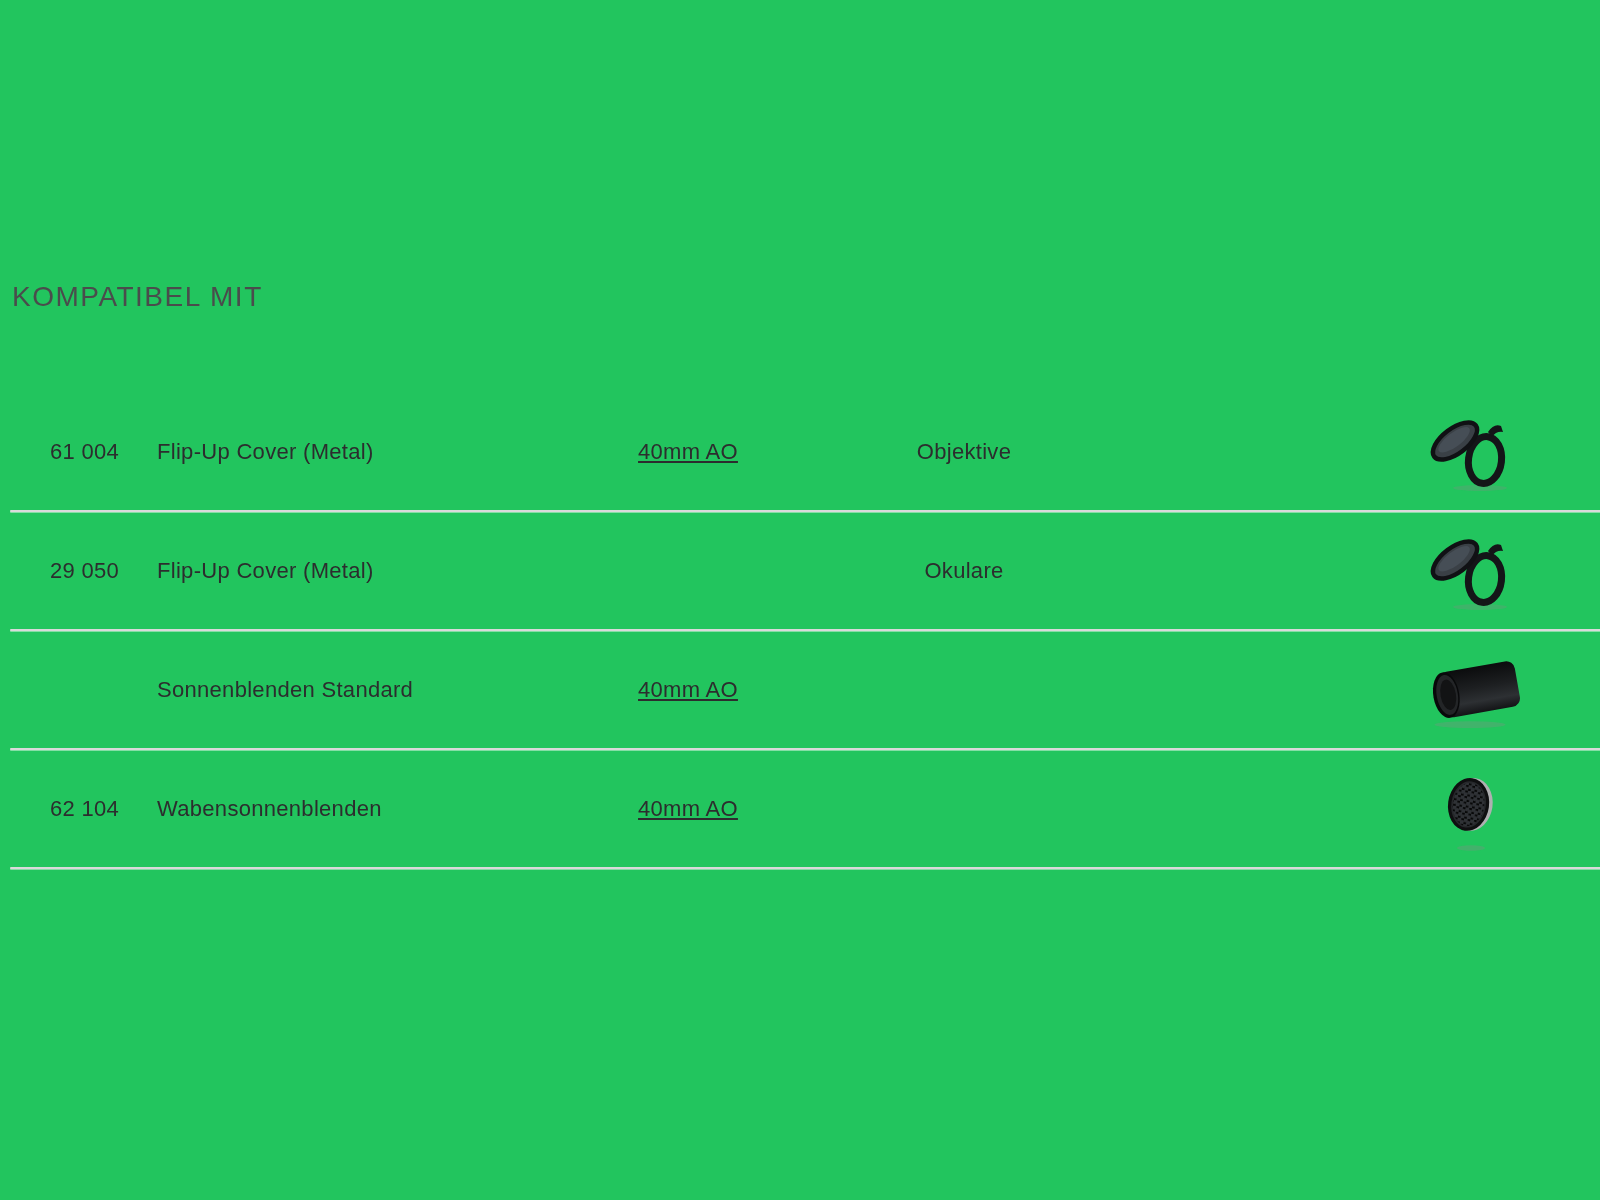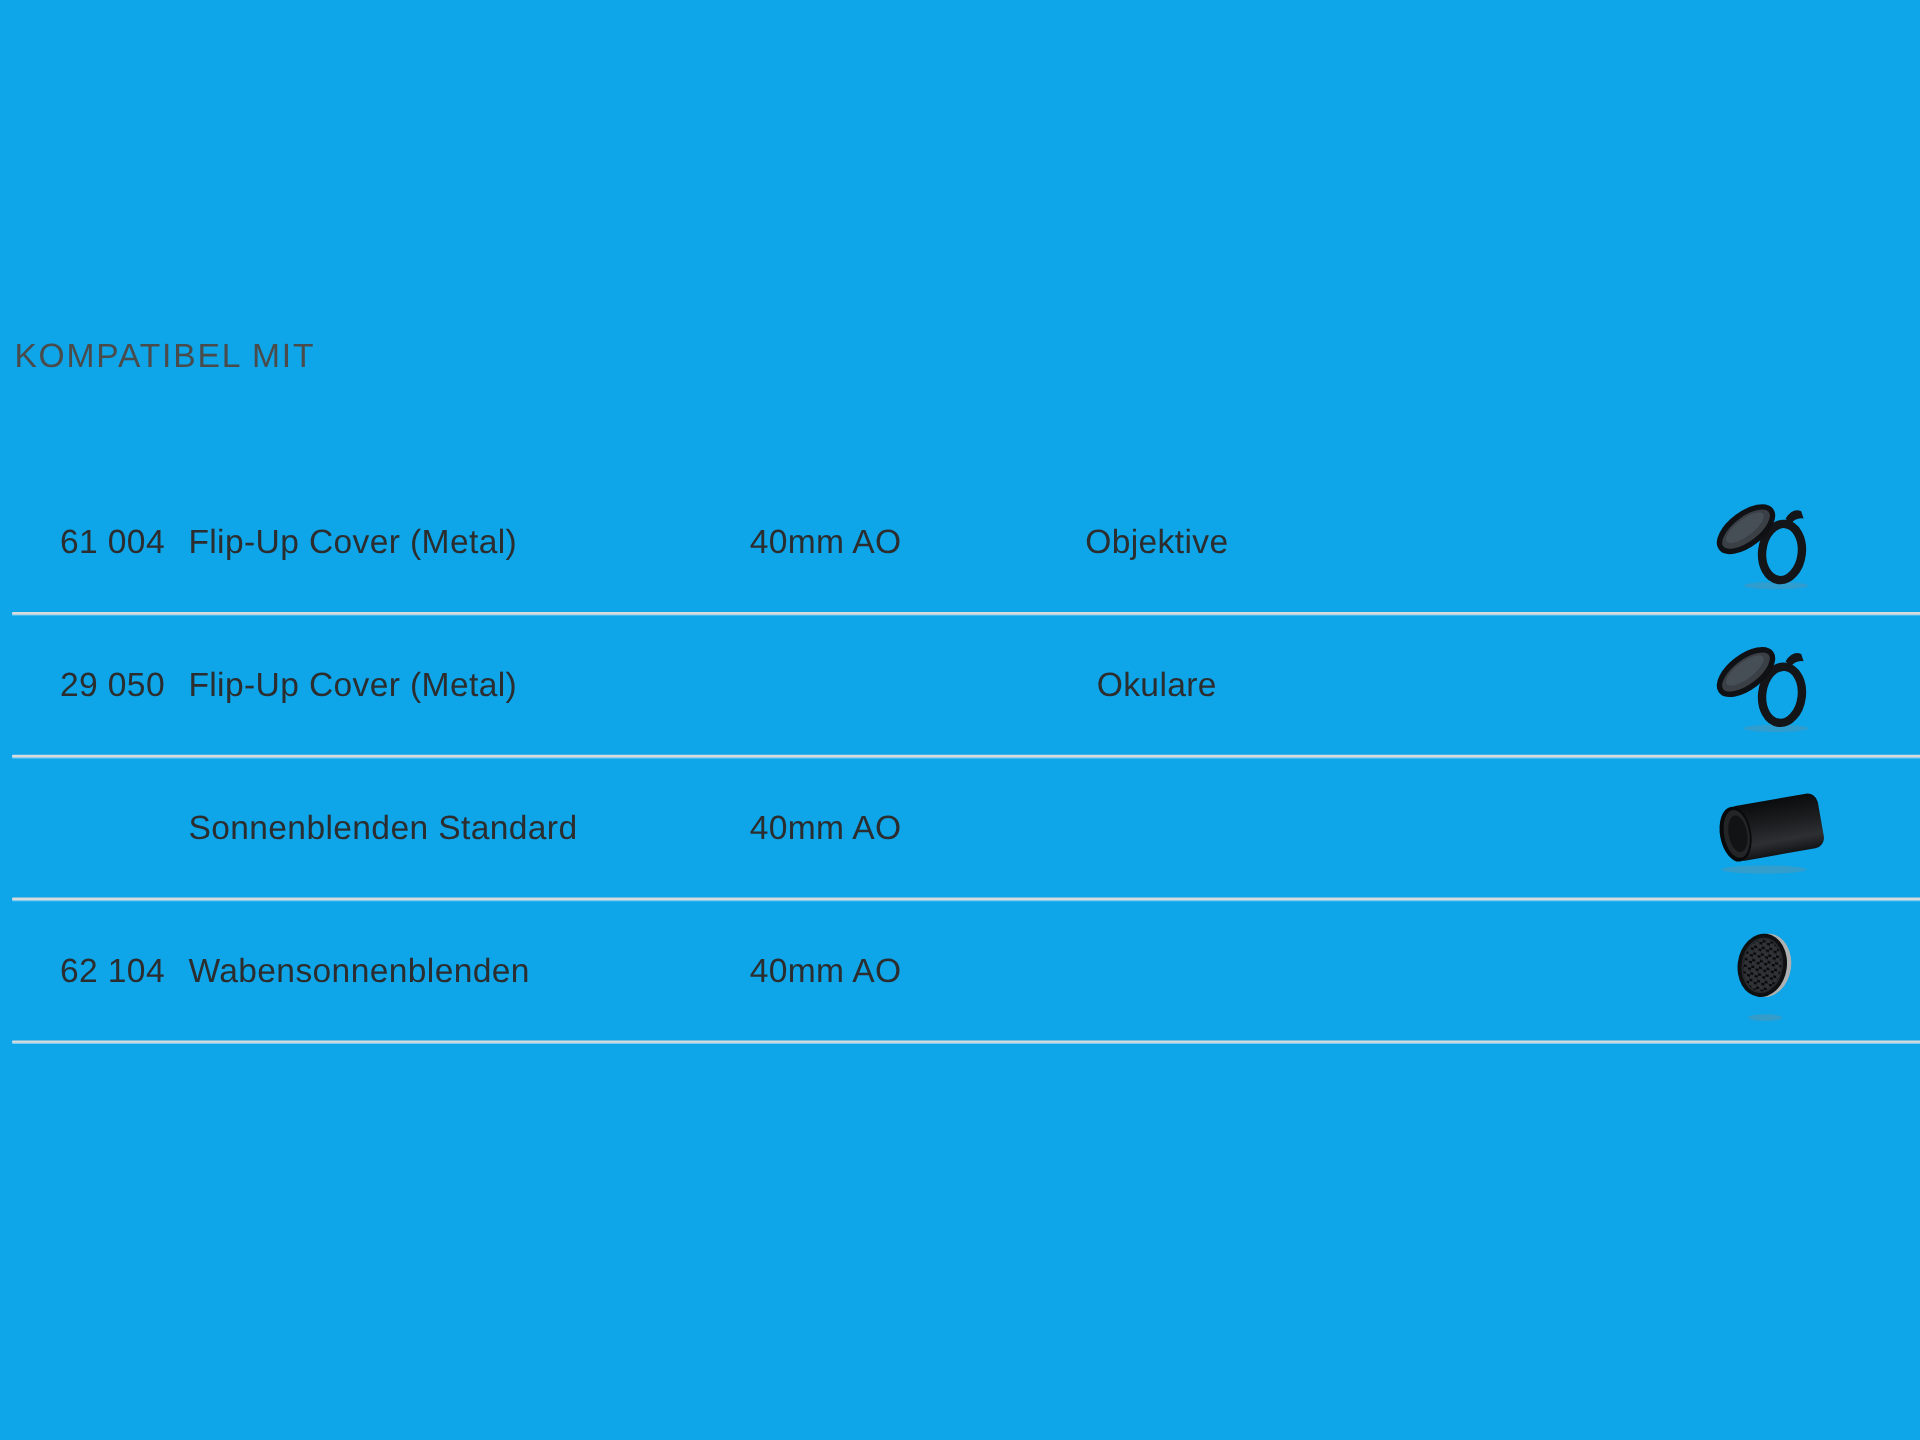--- a/index.html
+++ b/index.html
@@ -8,21 +8,21 @@
     width: 1600px;
     height: 1200px;
     background: #e5e6e5;
     font-family: "Liberation Sans", sans-serif;
     overflow: hidden;
   }
   .page {
     position: relative;
     width: 1600px;
     height: 1200px;
-    background: #0ea5e9;
+    background: #22c55e;
   }
   .section-title {
     position: absolute;
     left: 12px;
     top: 283px;
     font-size: 28px;
     font-weight: 300;
     letter-spacing: 1.5px;
     color: #4a4c4c;
     line-height: 1;
@@ -51,29 +51,29 @@
     background: #d9dada;
     border-radius: 2px 0 0 2px;
     box-shadow: 0 1px 0 rgba(255,255,255,0.45);
   }
   .cell {
     position: absolute;
     top: 0;
     bottom: 2px;
     display: flex;
     align-items: center;
-    font-size: 28px;
+    font-size: 22px;
     font-weight: 300;
     color: #2c2d2e;
     letter-spacing: 0.3px;
     white-space: nowrap;
   }
   .c-art  { left: 50px;  width: 110px; }
   .c-name { left: 157px; width: 420px; text-align: center; }
-  .c-size { left: 598px; width: 180px; justify-content: center; text-align: right; }
+  .c-size { left: 598px; width: 180px; justify-content: center; text-align: right; text-decoration: underline; }
   .c-cat  { left: 874px; width: 180px; justify-content: center; text-align: center; }
   .c-icon { right: 80px; width: 100px; justify-content: center; }
   .c-icon svg { display: block; }
 </style>
 </head>
 <body>
 
 <div class="page">
 
   <div class="section-title">KOMPATIBEL MIT</div>

